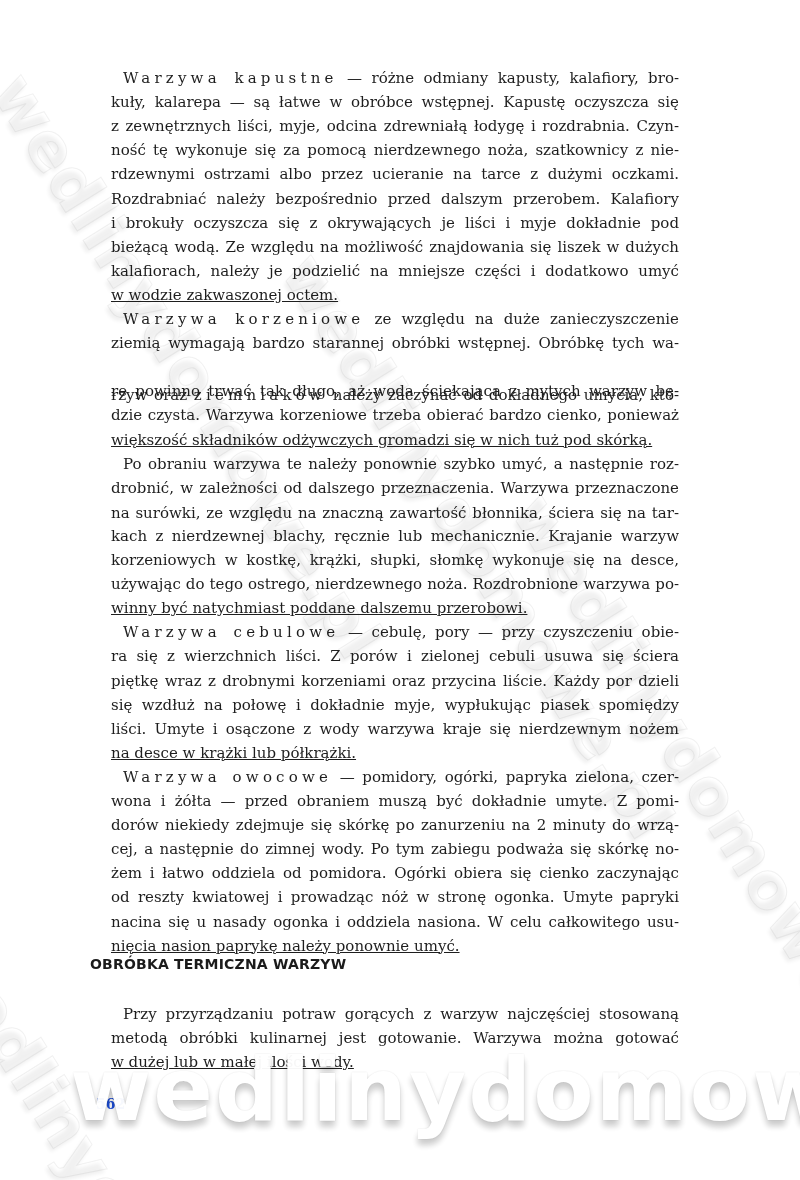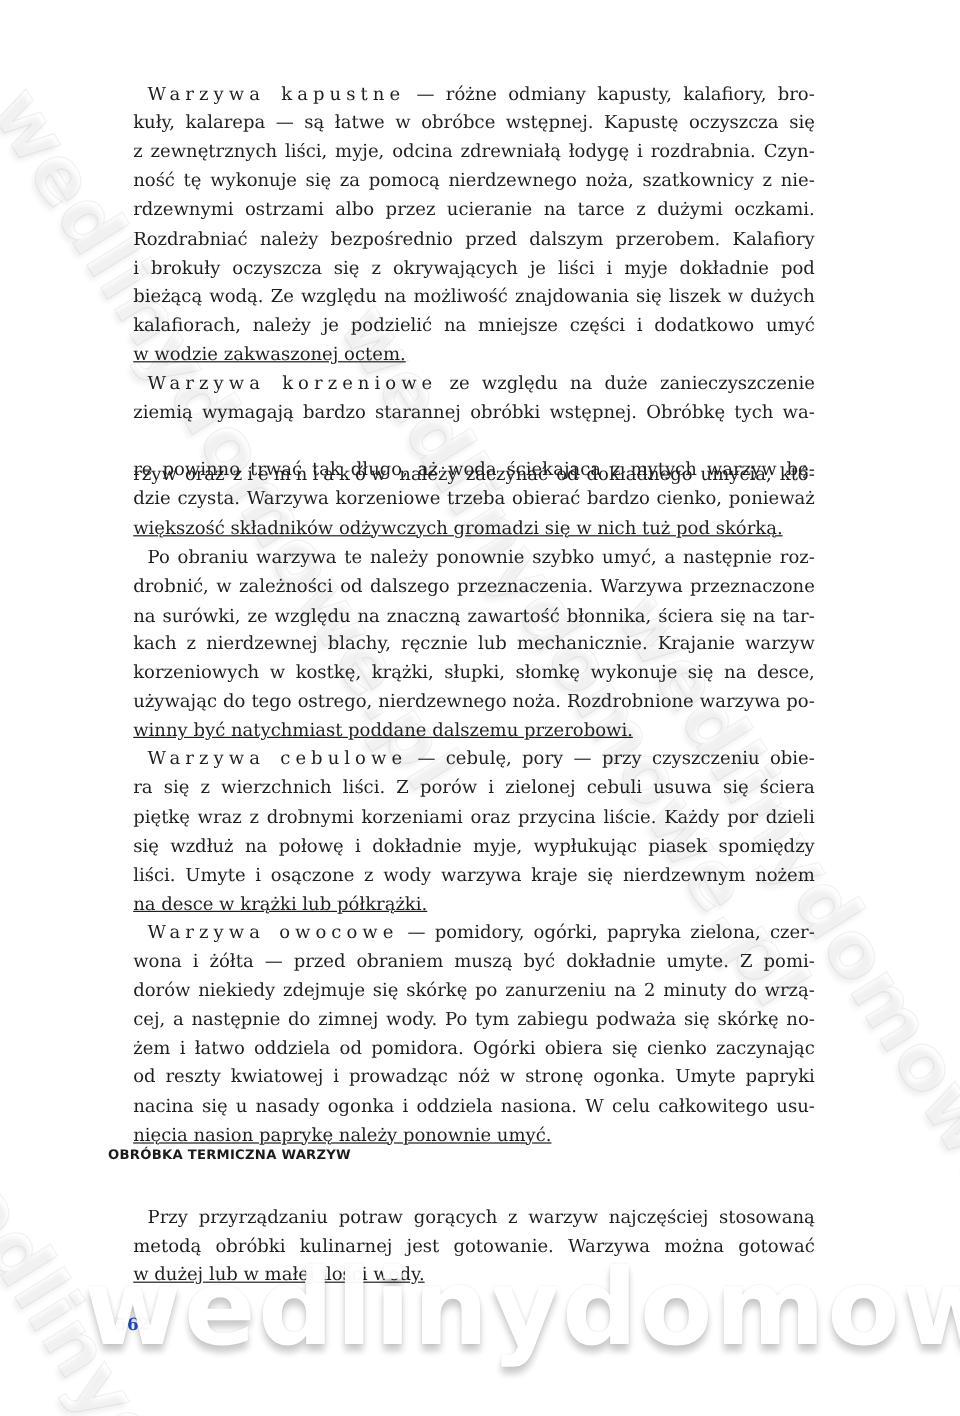--- a/index.html
+++ b/index.html
@@ -43,21 +43,21 @@
     }
     .spaced {
       letter-spacing: 4.2px;
     }
     .heading {
       position: absolute;
       left: 90px;
       top: 956px;
       font-family: "DejaVu Sans", "Liberation Sans", sans-serif;
       font-weight: bold;
-      font-size: 11px;
+      font-size: 14px;
       letter-spacing: 0.2px;
       color: #1b1b1b;
     }
     .page-number {
       position: absolute;
       left: 96px;
       top: 1096px;
       font-family: "DejaVu Serif", "Liberation Serif", serif;
       font-weight: bold;
       font-size: 14px;

